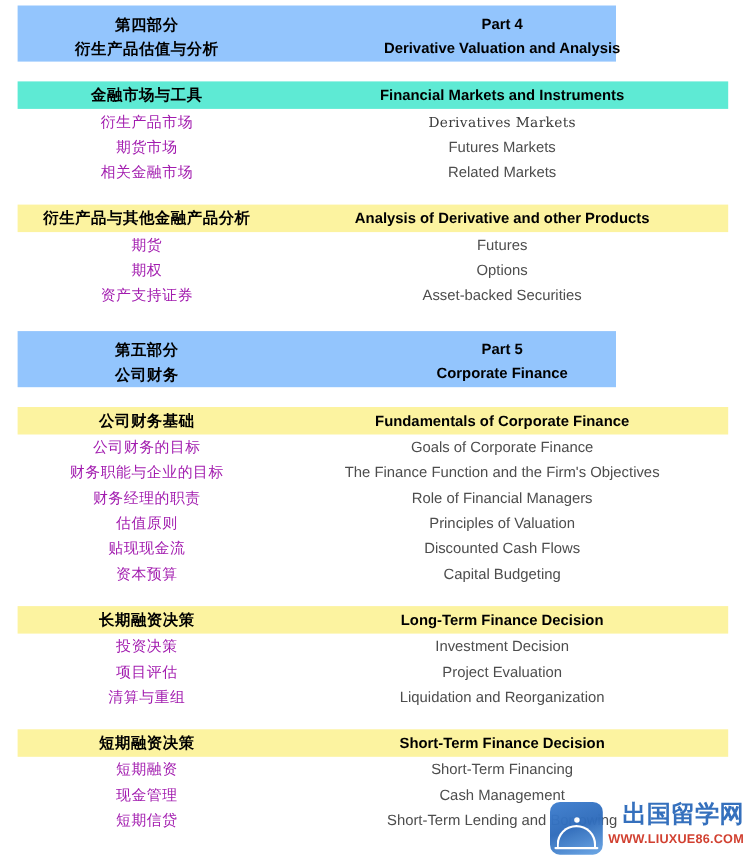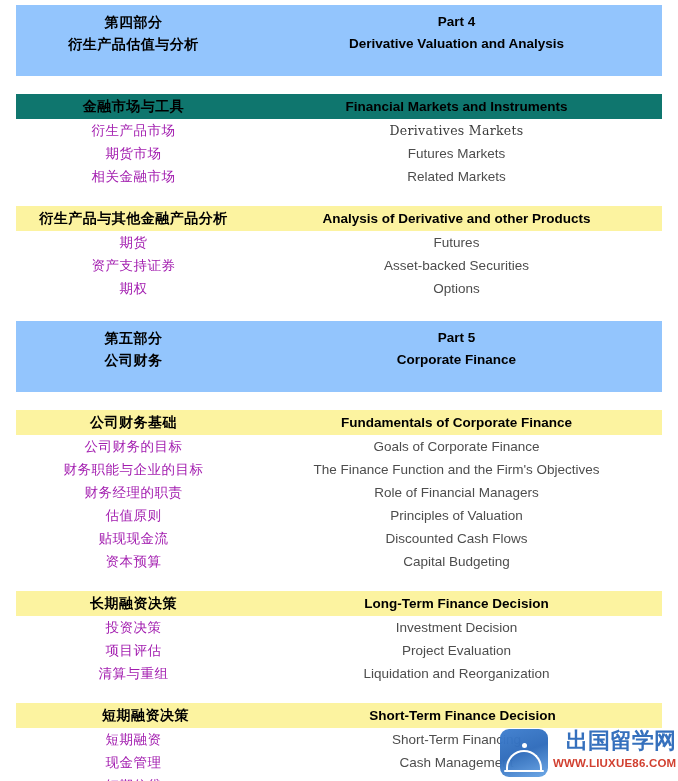--- a/index.html
+++ b/index.html
@@ -39,24 +39,24 @@
   }
   .col-en {
     flex: 1 1 auto;
     text-align: center;
     box-sizing: border-box;
   }
 
   
   .part-band {
     background: #93c5fd;
-    width: 646px;
+    width: 544px;
     margin-left: 16px;
     box-sizing: border-box;
-    padding: 6px 0 21px 0;
+    padding: 6px 0 1px 0;
   }
   .part-band .row { width: 646px; margin-left: 0; align-items: flex-start; }
   .part-band .col-zh,
   .part-band .col-en {
     font-weight: bold;
     color: #000000;
     line-height: 22px;
   }
   .part-band .col-zh { font-size: 14px; letter-spacing: .5px; }
   .part-band .col-en { font-size: 13.5px; text-align: center; }
@@ -198,21 +198,21 @@
             <span class="line2">第四部分</span>
             <span class="line2">衍生产品估值与分析</span>
           </div>
           <div class="col-en">
             <span class="line2">Part 4</span>
             <span class="line2">Derivative Valuation and Analysis</span>
           </div>
         </div>
       </div>
       <div class="gap-md"></div>
-      <div class="sec-band" style="background: #0f766e;">
+      <div class="sec-band" style="background: #5eead4;">
         <div class="row">
           <div class="col-zh">金融市场与工具</div>
           <div class="col-en">Financial Markets and Instruments</div>
         </div>
       </div>
       <div class="row item-row mono">
         <div class="col-zh">衍生产品市场</div>
         <div class="col-en">Derivatives Markets</div>
       </div>
       <div class="row item-row">
@@ -228,26 +228,26 @@
         <div class="row">
           <div class="col-zh">衍生产品与其他金融产品分析</div>
           <div class="col-en">Analysis of Derivative and other Products</div>
         </div>
       </div>
       <div class="row item-row">
         <div class="col-zh">期货</div>
         <div class="col-en">Futures</div>
       </div>
       <div class="row item-row">
+        <div class="col-zh">期权</div>
+        <div class="col-en">Options</div>
+      </div>
+      <div class="row item-row">
         <div class="col-zh">资产支持证券</div>
         <div class="col-en">Asset-backed Securities</div>
-      </div>
-      <div class="row item-row">
-        <div class="col-zh">期权</div>
-        <div class="col-en">Options</div>
       </div>
       <div class="gap-lg"></div>
       <div class="part-band" style="background: rgb(147, 197, 253);">
         <div class="row">
           <div class="col-zh">
             <span class="line2">第五部分</span>
             <span class="line2">公司财务</span>
           </div>
           <div class="col-en">
             <span class="line2">Part 5</span>
@@ -299,21 +299,21 @@
       </div>
       <div class="row item-row">
         <div class="col-zh">项目评估</div>
         <div class="col-en">Project Evaluation</div>
       </div>
       <div class="row item-row">
         <div class="col-zh">清算与重组</div>
         <div class="col-en">Liquidation and Reorganization</div>
       </div>
       <div class="gap-md"></div>
-      <div class="sec-band" style="background: rgb(252, 243, 160); padding-left: 12px;">
+      <div class="sec-band" style="background: rgb(252, 243, 160);">
         <div class="row">
           <div class="col-zh">短期融资决策</div>
           <div class="col-en">Short-Term Finance Decision</div>
         </div>
       </div>
       <div class="row item-row">
         <div class="col-zh">短期融资</div>
         <div class="col-en">Short-Term Financing</div>
       </div>
       <div class="row item-row">

